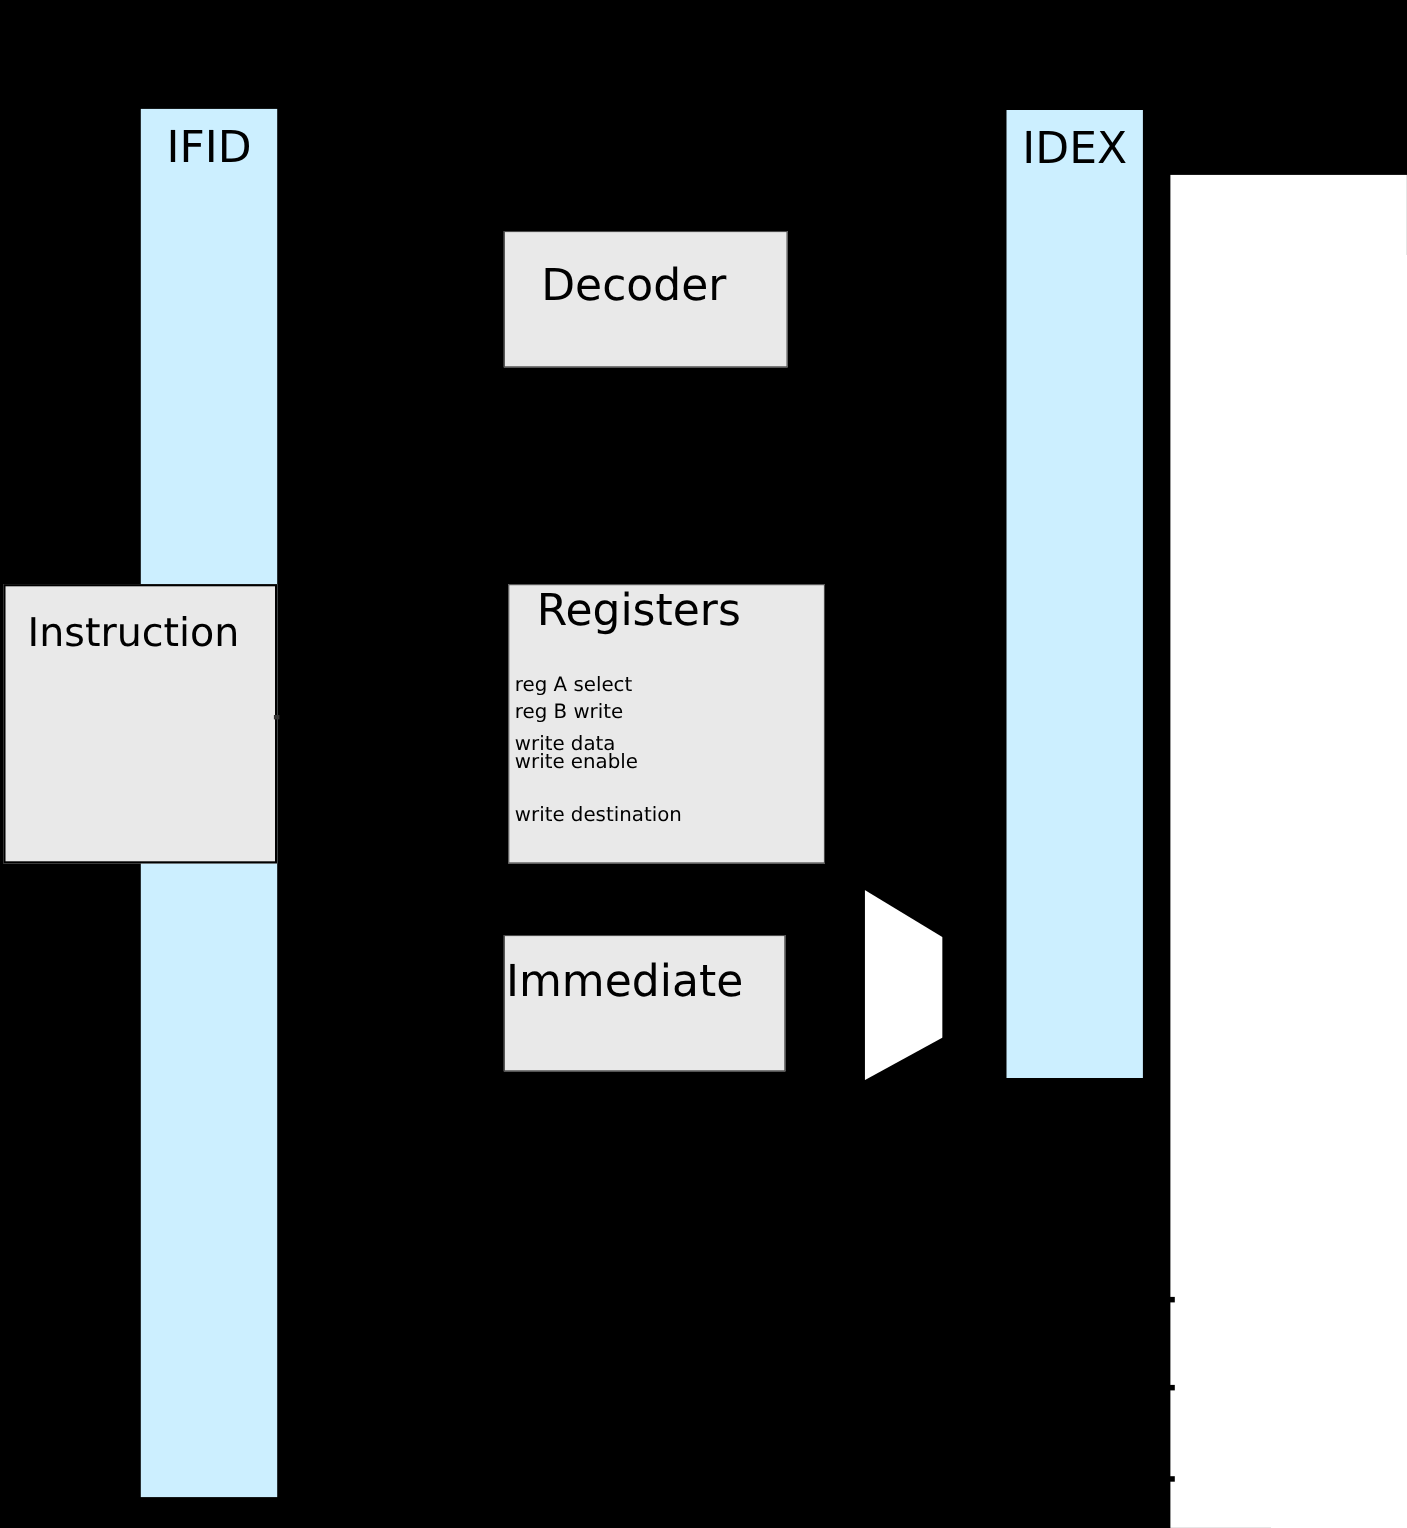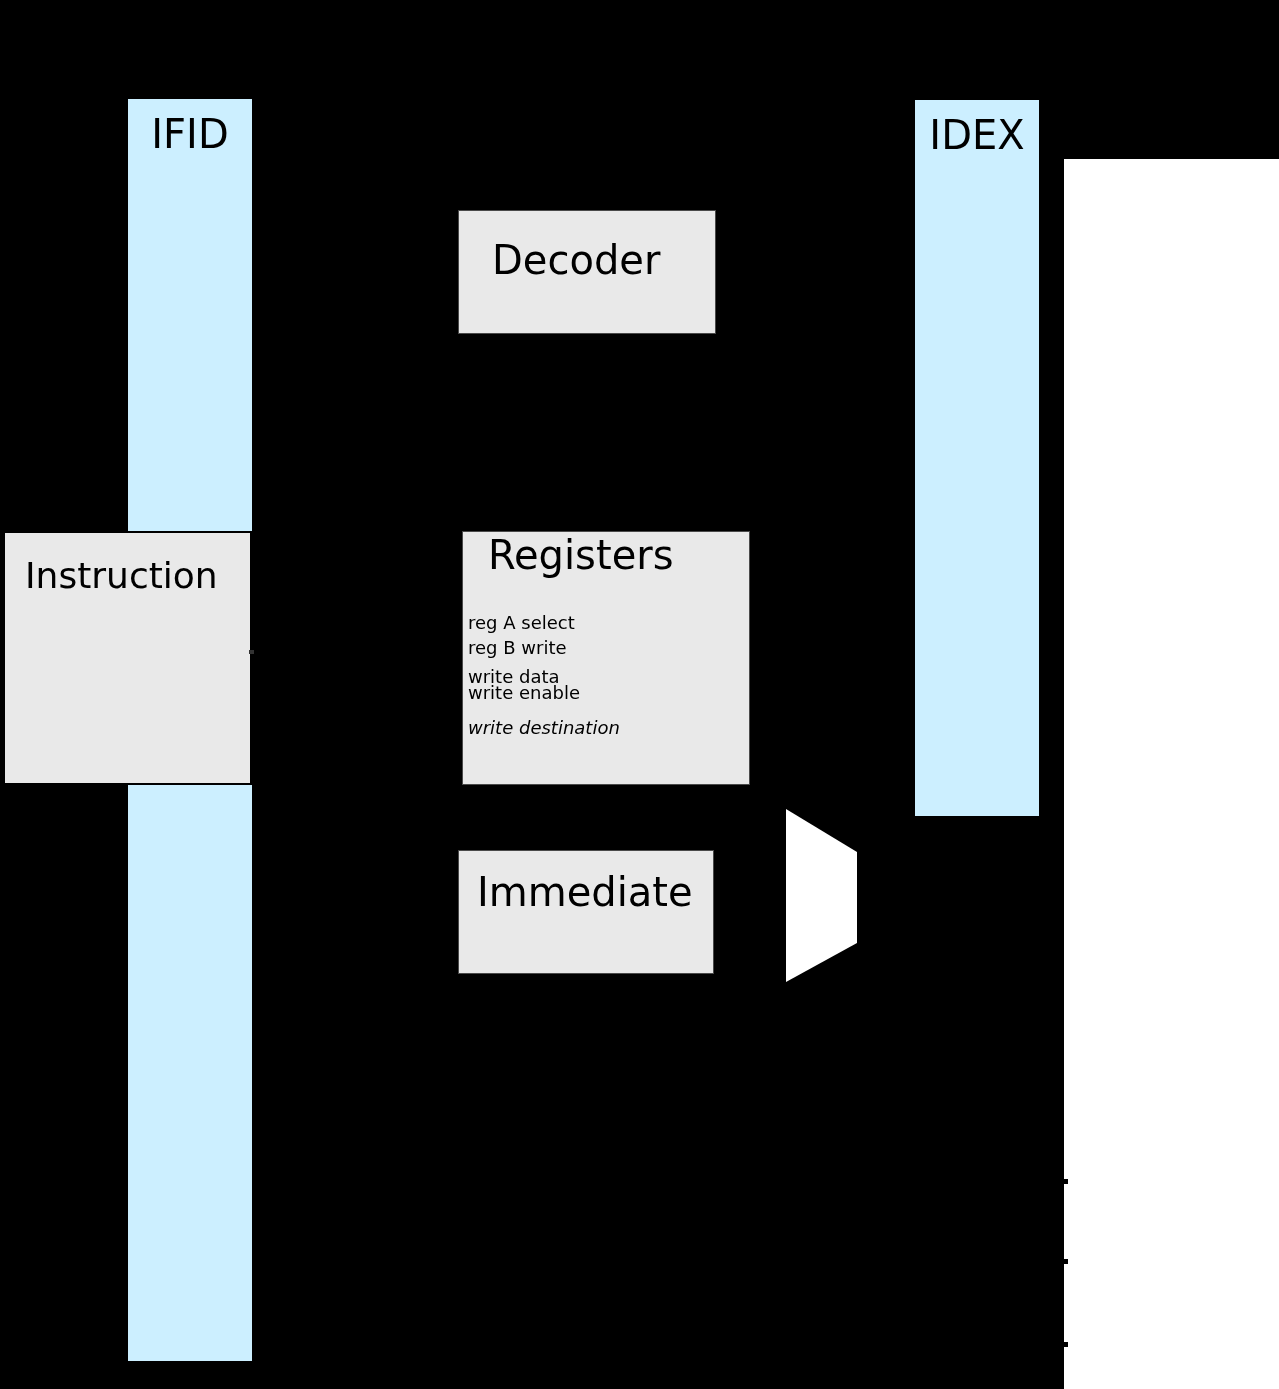--- a/index.html
+++ b/index.html
@@ -17,40 +17,40 @@
     width:1279px;height:1389px;position:relative;overflow:hidden;
     font-family:"DejaVu Sans","Liberation Sans",sans-serif;
     color:var(--text);
   }
   .abs{position:absolute;}
   
   .stage-bg{left:1064px;top:159px;width:215px;height:1230px;background:var(--stage-background);}
   
   .preg{width:124px;background:var(--pipeline-register-fill);}
   .preg-ifid{left:128px;top:99px;height:1262px;}
-  .preg-idex{left:915px;top:100px;height:716px;}
+  .preg-idex{left:915px;top:100px;height:880px;}
   .preg-label{position:absolute;left:0;top:15px;width:100%;text-align:center;
     font-size:40px;line-height:1;color:var(--text);}
   
   .block{background:var(--block-fill);border:1px solid var(--block-border);padding-left:31px;}
   .block-imem{left:3px;top:531px;width:249px;height:254px;border:2px solid #000;}
   .block-decoder{left:458px;top:210px;width:258px;height:124px;}
   .block-registers{left:462px;top:531px;width:288px;height:254px;}
   .block-immediate{left:458px;top:850px;width:256px;height:124px;}
   .block-title{position:absolute;font-size:40px;line-height:1;white-space:nowrap;color:var(--text);}
   .imem-title{left:20px;top:17px;font-size:36px;line-height:52px;white-space:nowrap;color:var(--text);position:absolute;}
   .decoder-title{left:33px;top:29px;}
   .registers-title{left:25px;top:3px;}
-  .immediate-title{left:18px;top:21px;}
+  .immediate-title{left:1px;top:21px;}
   .port{position:absolute;left:5px;font-size:18px;line-height:1;white-space:nowrap;color:var(--text);text-align:center;}
   .port-a{top:82px;}
   .port-b{top:107px;}
   .port-wdata{top:136px;}
   .port-wenable{top:152px;}
-  .port-wdest{top:187px;font-style:italic;}
+  .port-wdest{top:200px;}
   
   .mux{left:786px;top:809px;width:71px;height:173px;background:var(--stage-background);
     clip-path:polygon(0 0,100% 24.9%,100% 77.5%,0 100%);}
   
   .stub{background:var(--wire);}
   .stub-imem{left:249px;top:650px;width:5px;height:4px;background:#333;}
   .stub-1{left:1063px;top:1179px;width:5px;height:5px;}
   .stub-2{left:1063px;top:1259px;width:5px;height:5px;}
   .stub-3{left:1063px;top:1342px;width:5px;height:5px;}
 </style>

